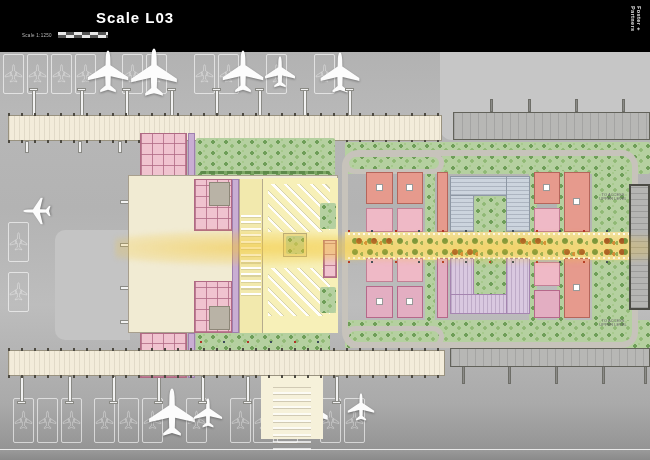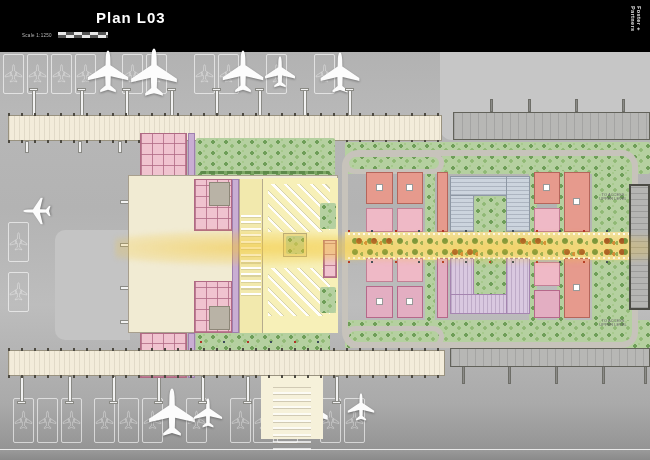--- a/index.html
+++ b/index.html
@@ -116,21 +116,21 @@
   .gplane{fill:none;stroke:rgba(255,255,255,.7);stroke-width:2.5;}
   .bridge{background:#f2f2f2;border:1px solid #8a8a85;width:4px;}
   .bfoot{background:#f2f2f2;border:1px solid #8a8a85;width:9px;height:3px;}
 </style>
 </head>
 <body>
 
 <div id="app">
 
   <div id="header">
-    <div id="title-en">Plan L03</div>
+    <div id="title-en">Scale L03</div>
     <div id="scale-label">Scale 1:1250</div>
     <div id="scale-bar">
       <div class="sb"></div>
       <div class="sb sb2"></div>
     </div>
     <div id="firm">Foster + Partners</div>
   </div>
 
   <div id="plan">
 

